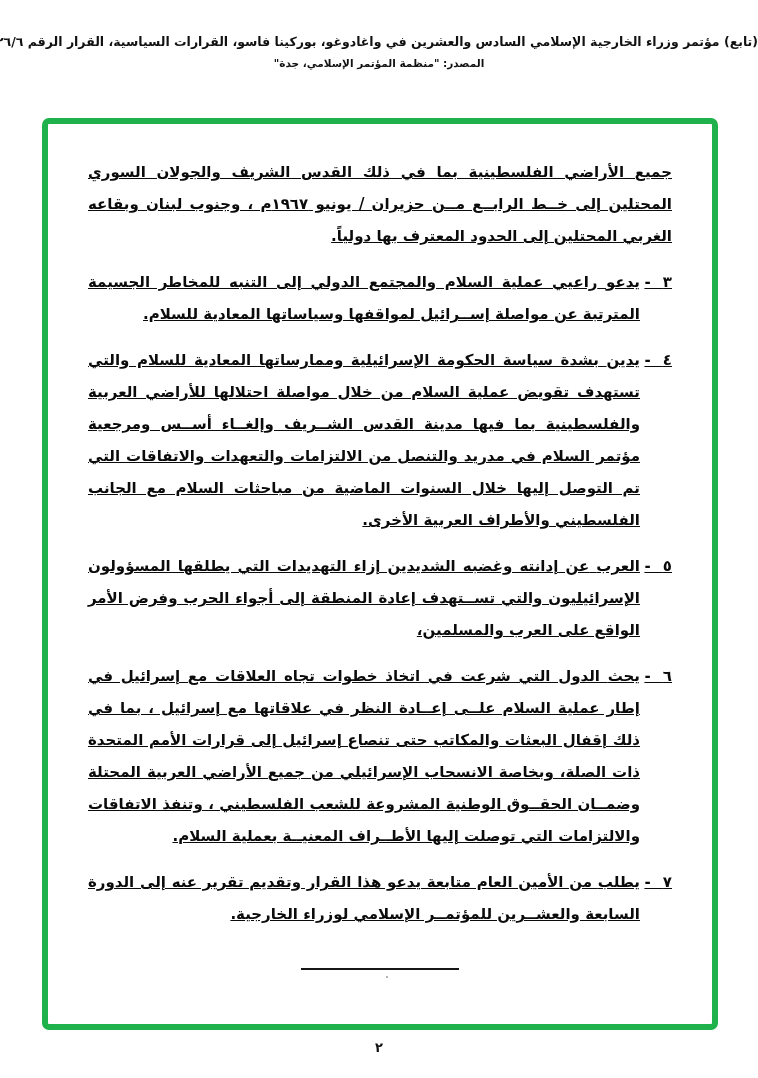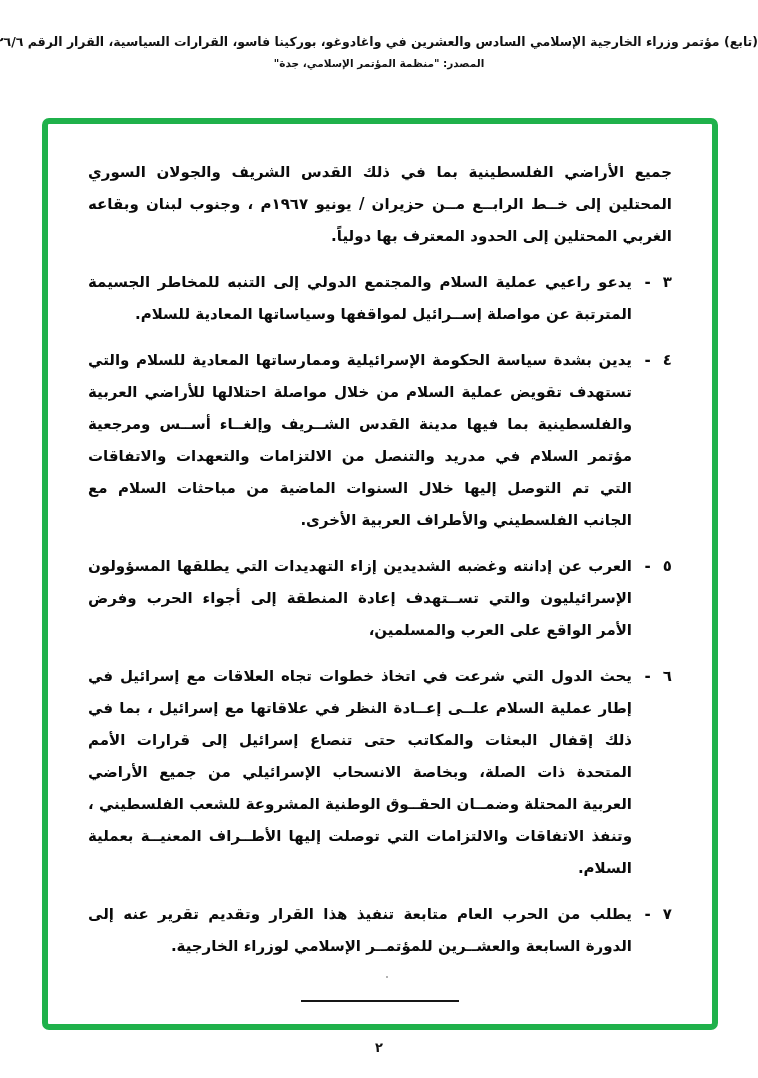--- a/index.html
+++ b/index.html
@@ -28,25 +28,26 @@
     background:#ffffff;
   }
   .content {
     padding:32px 40px 0 40px;
     direction:rtl;
     font-size:15px;
     font-weight:bold;
     line-height:32px;
     text-align:justify;
     color:#0b0b0b;
+    text-decoration:underline;
   }
   .cont { margin:0; }
   .item { display:flex; direction:rtl; margin-top:14px; }
   .marker { flex:0 0 30px; word-spacing:7px; white-space:nowrap; }
-  .itext { flex:1 1 auto; margin-right:10px; text-align:justify; }
+  .itext { flex:1 1 auto; margin-right:2px; text-align:justify; }
   .itext b { font-weight:bold; }
 
   .sep {
     width:158px; height:2px; background:#161616;
     margin:38px auto 0 auto;
   }
   .artifact-dot {
     position:absolute; left:386px; top:976px;
     width:2px; height:2px; background:#9a9a9a; border-radius:50%;
   }
@@ -85,21 +86,21 @@
         <div class="itext"><b>العرب</b> <span>عن إدانته وغضبه الشديدين إزاء التهديدات التي يطلقها المسؤولون الإسرائيليون والتي تســتهدف إعادة المنطقة إلى أجواء الحرب وفرض الأمر الواقع على العرب والمسلمين،</span></div>
       </div>
 
       <div class="item">
         <div class="marker">٦ -</div>
         <div class="itext"><b>يحث</b> <span>الدول التي شرعت في اتخاذ خطوات تجاه العلاقات مع إسرائيل في إطار عملية السلام علــى إعــادة النظر في علاقاتها مع إسرائيل ، بما في ذلك إقفال البعثات والمكاتب حتى تنصاع إسرائيل إلى قرارات الأمم المتحدة ذات الصلة، وبخاصة الانسحاب الإسرائيلي من جميع الأراضي العربية المحتلة وضمــان الحقــوق الوطنية المشروعة للشعب الفلسطيني ، وتنفذ الاتفاقات والالتزامات التي توصلت إليها الأطــراف المعنيــة بعملية السلام.</span></div>
       </div>
 
       <div class="item">
         <div class="marker">٧ -</div>
-        <div class="itext"><b>يطلب</b> <span>من الحرب العام متابعة تنفيذ هذا القرار وتقديم تقرير عنه إلى الدورة السابعة والعشــرين للمؤتمــر الإسلامي لوزراء الخارجية.</span></div>
+        <div class="itext"><b>يطلب</b> <span>من الأمين العام متابعة يدعو هذا القرار وتقديم تقرير عنه إلى الدورة السابعة والعشــرين للمؤتمــر الإسلامي لوزراء الخارجية.</span></div>
       </div>
 
       <div class="sep"></div>
 
     </div>
   </div>
 
   <div class="artifact-dot"></div>
 
   <footer class="page-footer">

